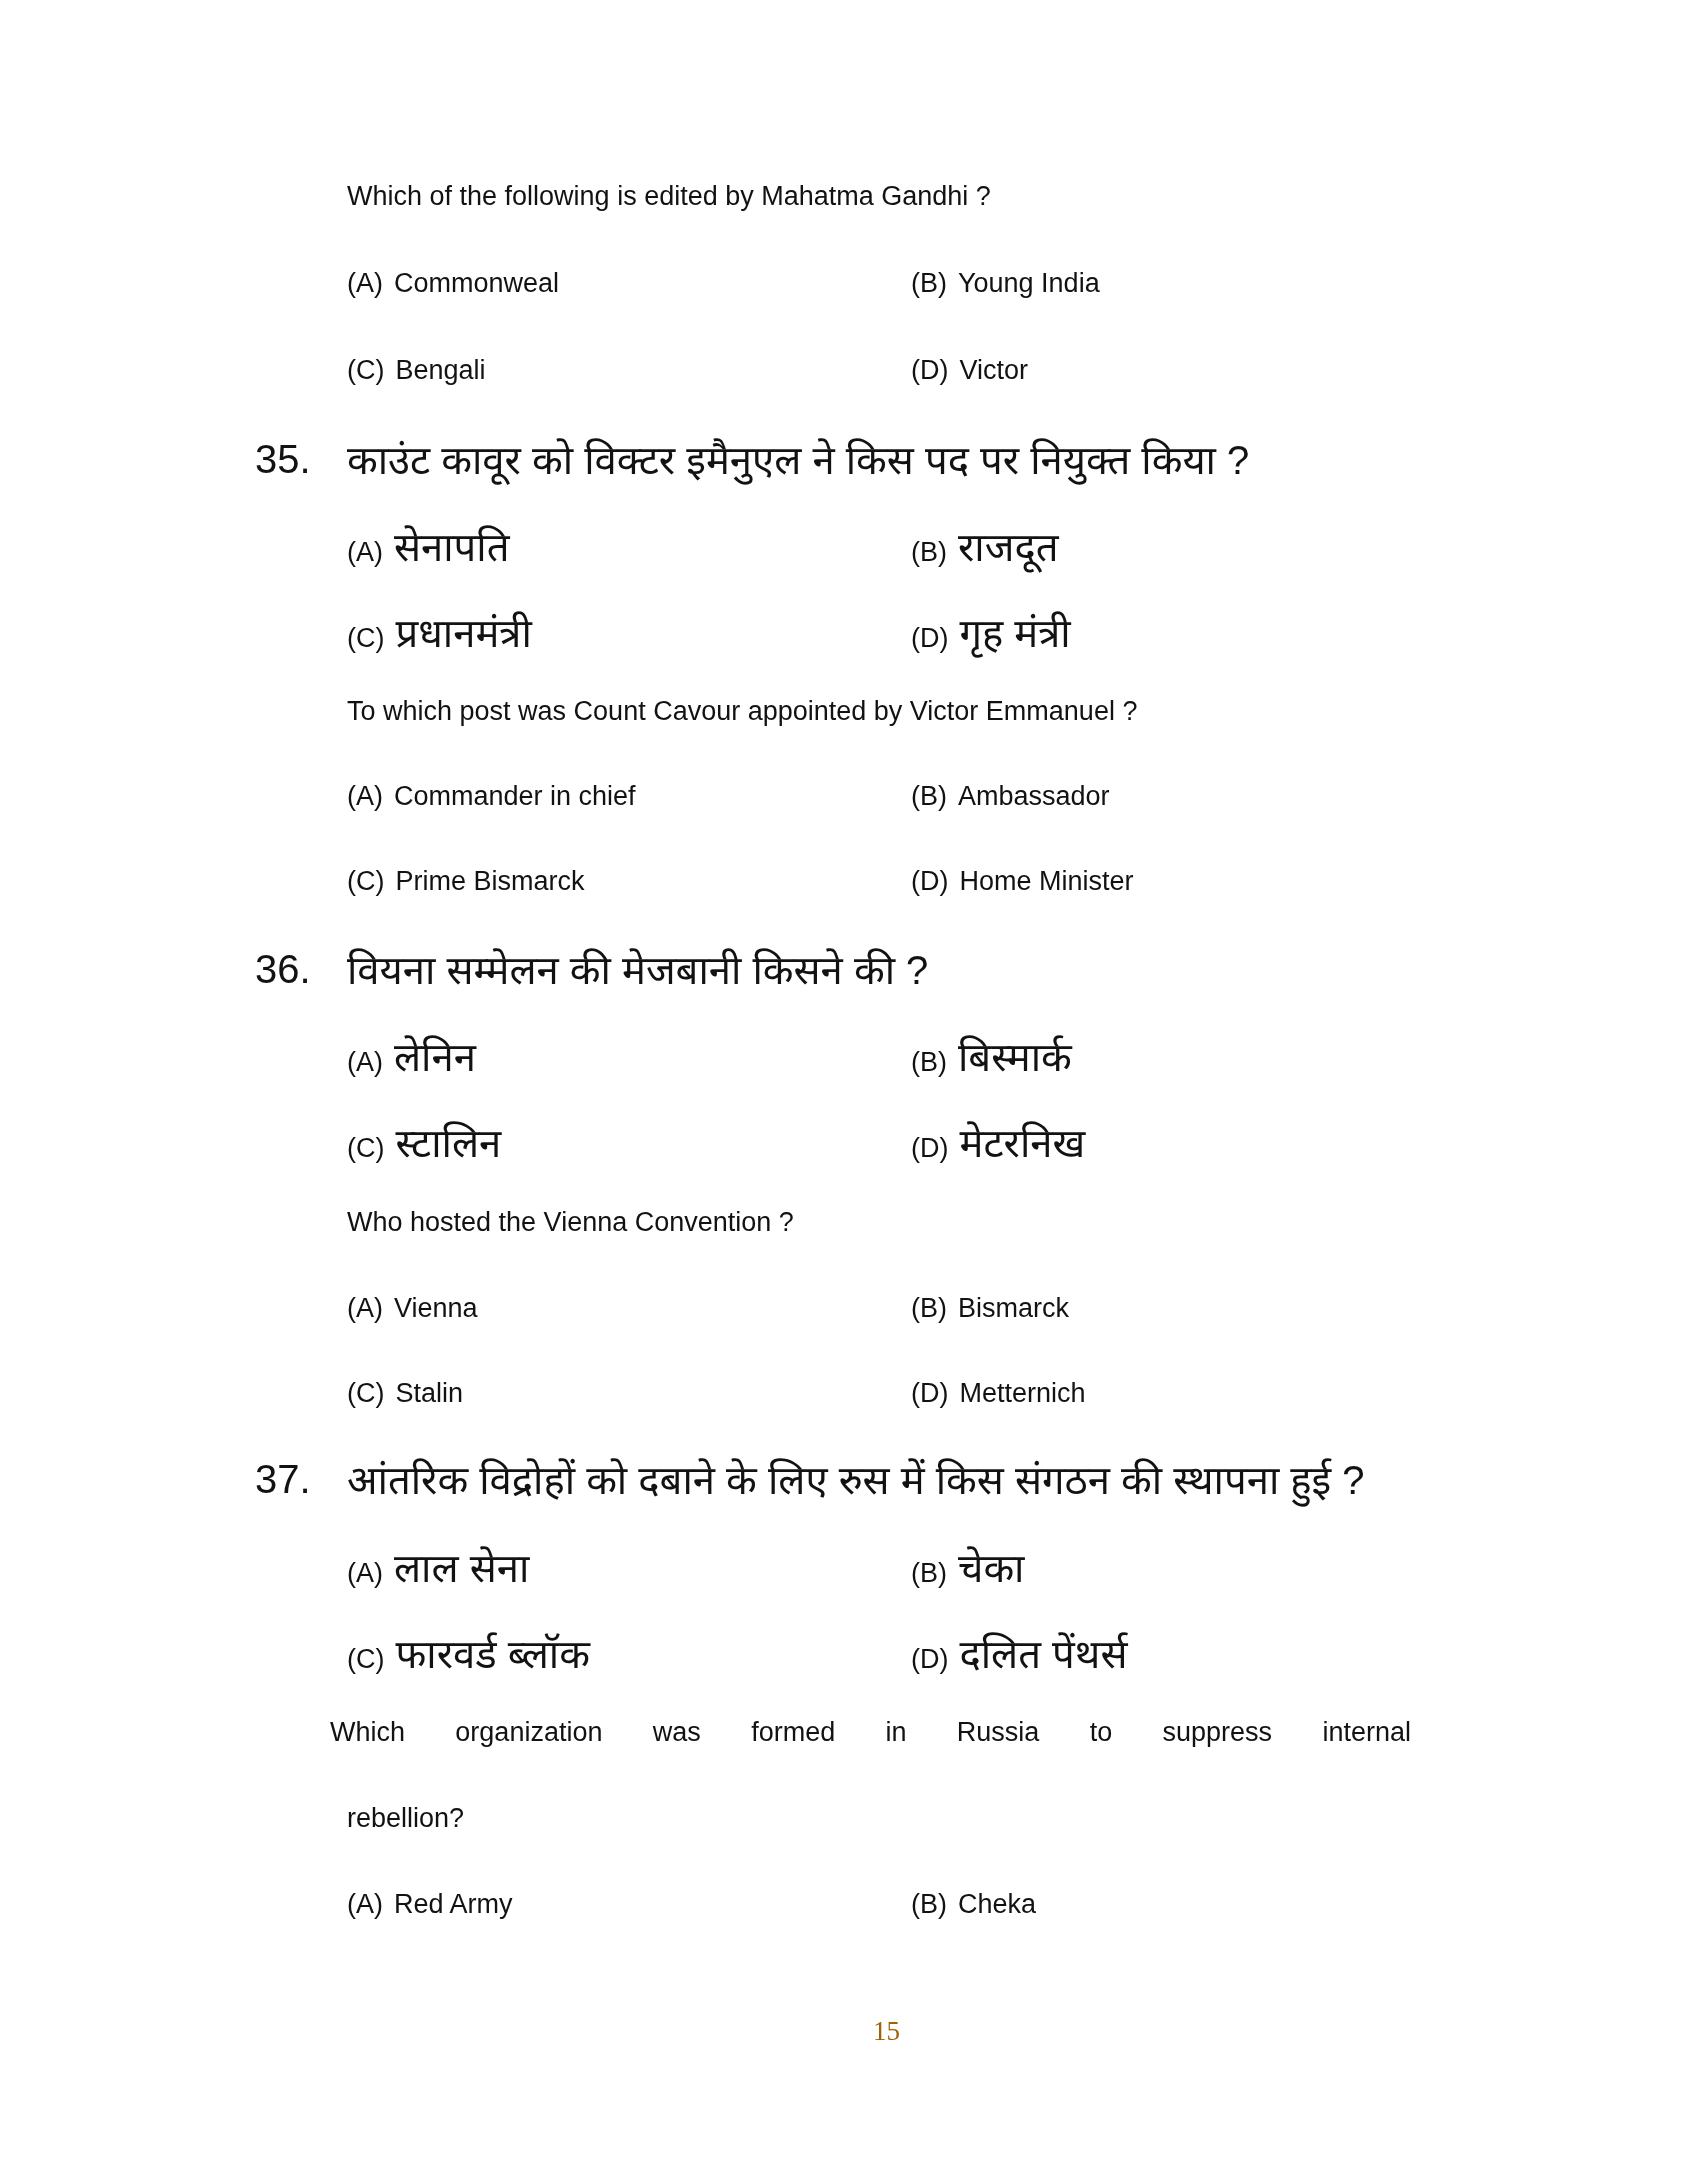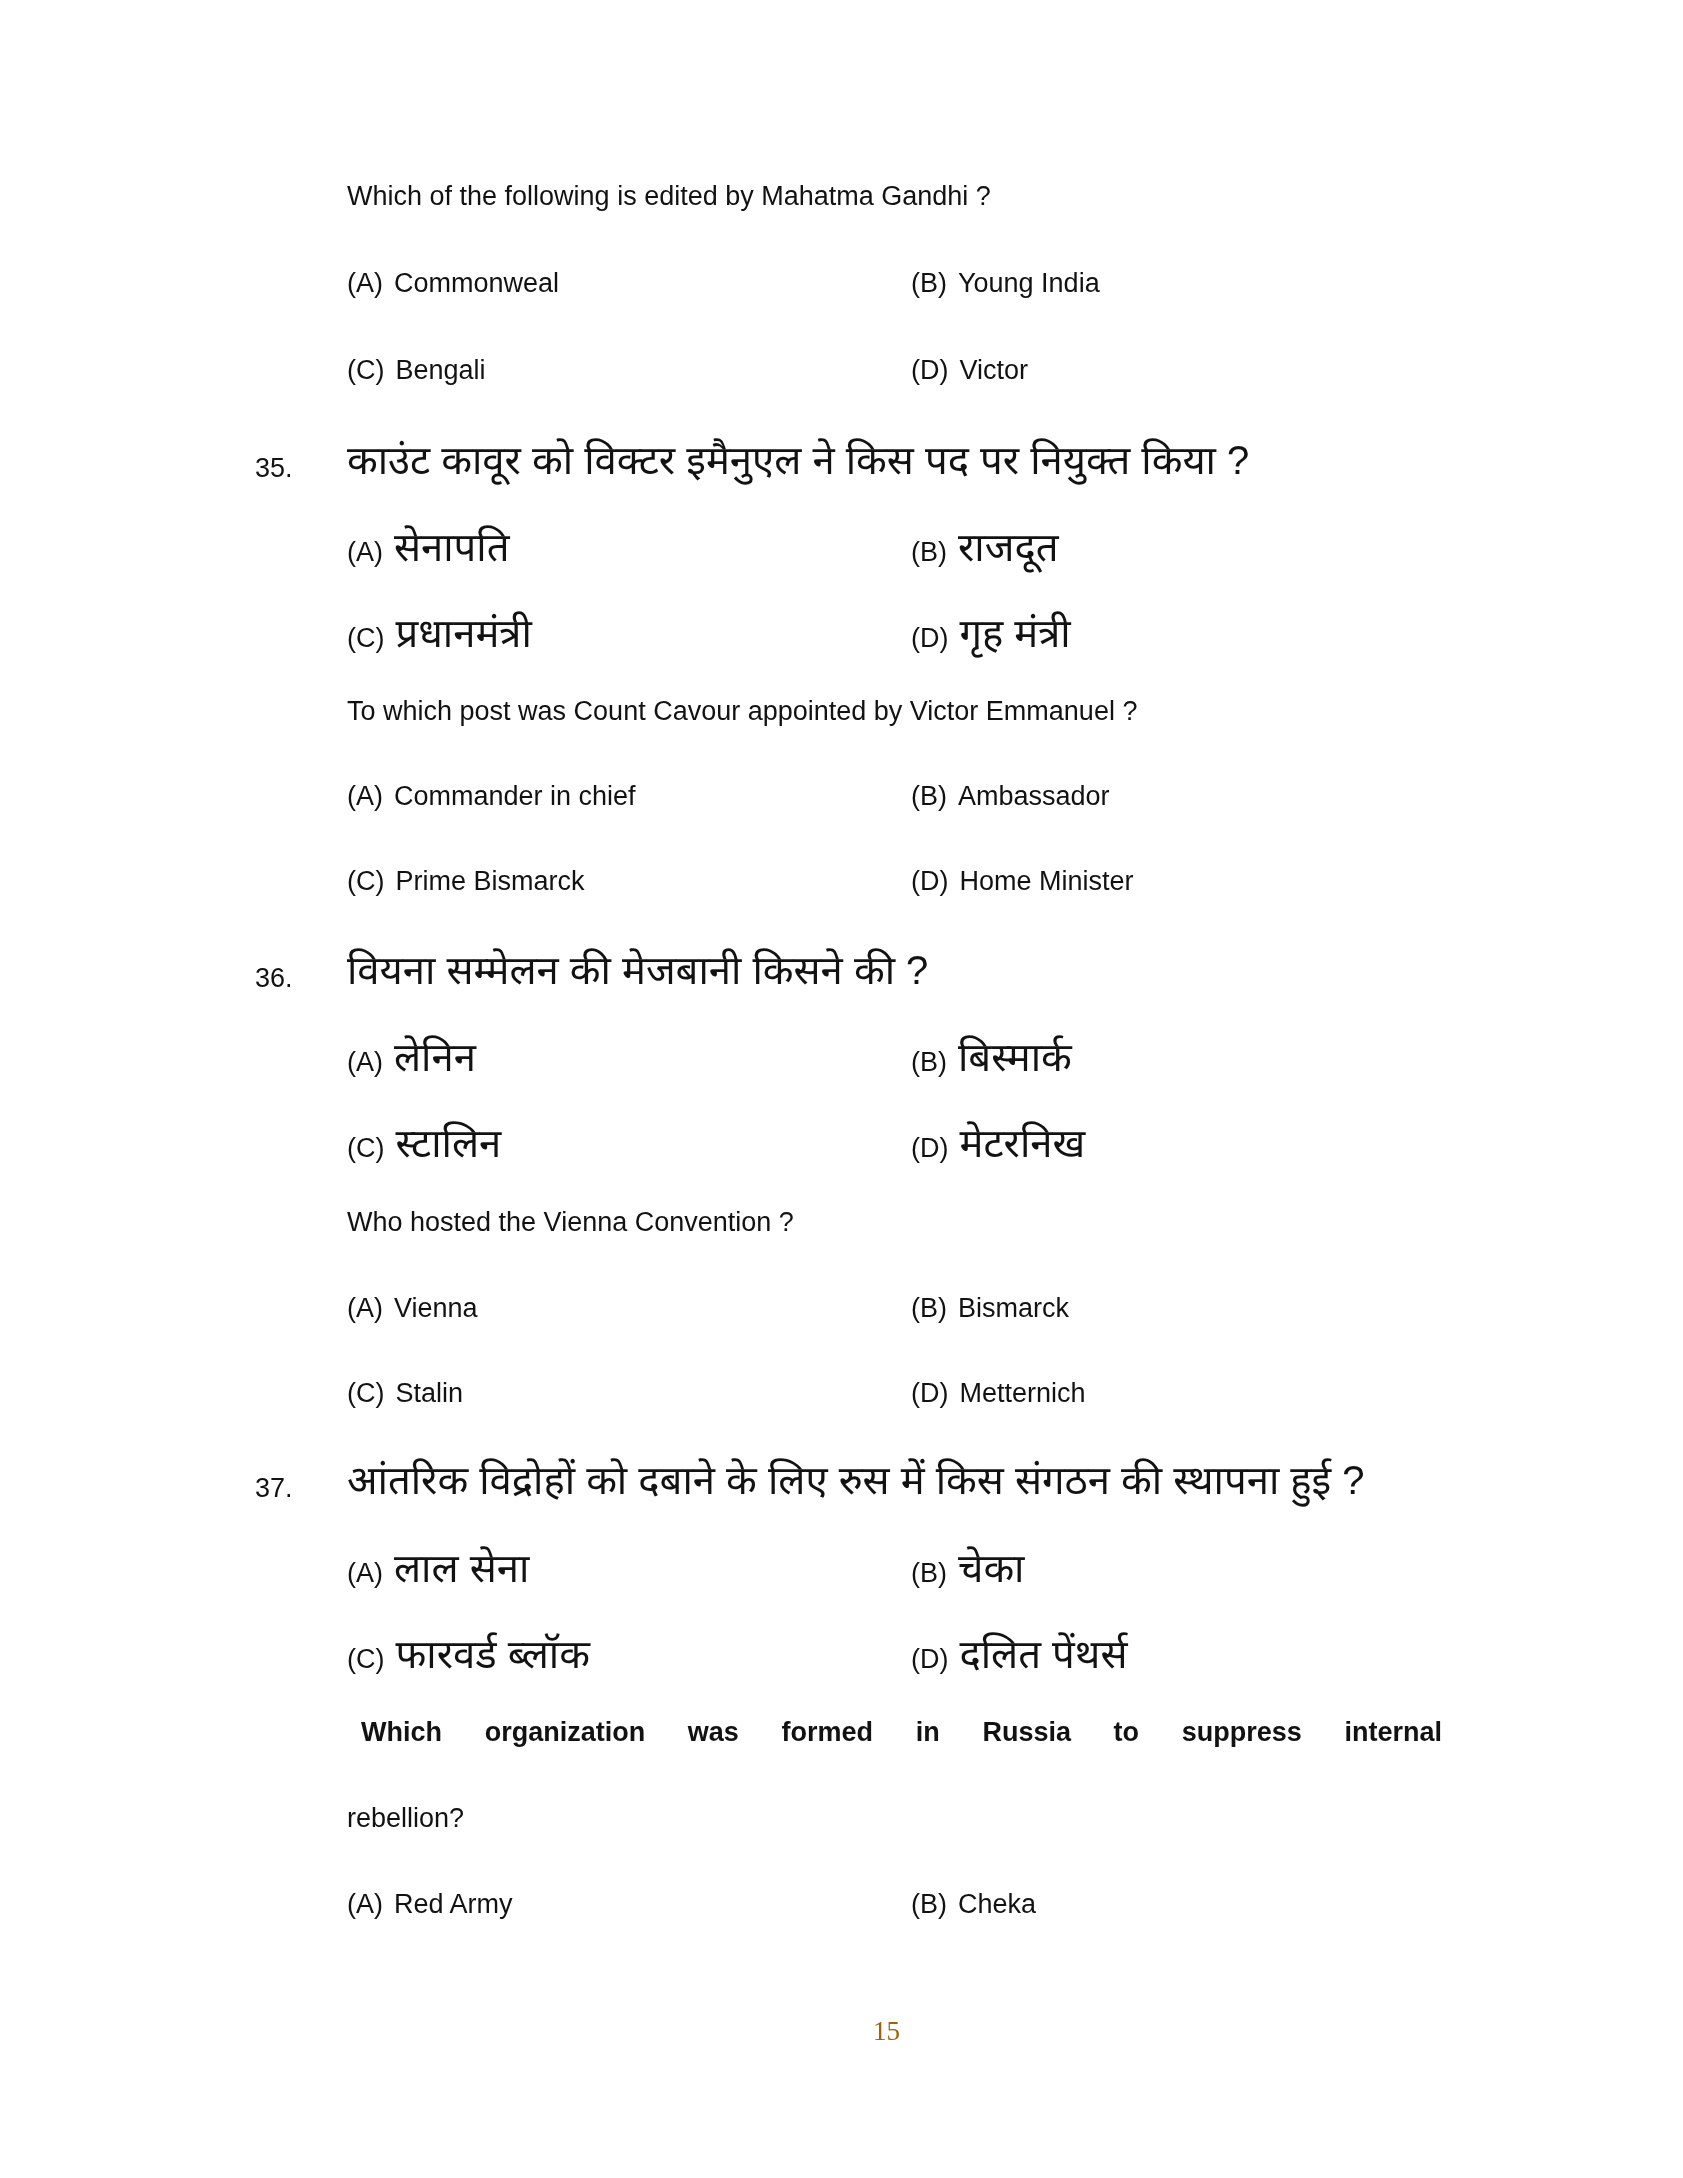--- a/index.html
+++ b/index.html
@@ -8,29 +8,28 @@
     width:1683px;
     height:2178px;
     background:#ffffff;
     color:#121212;
     font-family:"Liberation Sans", sans-serif;
     overflow:hidden;
   }
   .line{position:absolute;left:0;width:100%;white-space:nowrap;}
   .en{font-size:27px;line-height:1.15;}
   .hi{font-size:40px;line-height:1.15;}
-  .qnum{position:absolute;left:255px;top:16px;font-size:27px;}
+  .qnum{position:absolute;left:255px;top:0;font-size:40px;}
   .c1{position:absolute;left:347px;}
   .c2{position:absolute;left:911px;}
   .opt .ot{margin-left:11px;}
   .justify-line{
-    position:absolute;left:361px;width:1081px;
+    position:absolute;left:330px;width:1081px;
     text-align:justify;text-align-last:justify;
     white-space:normal;
-    font-weight:bold;
   }
   .pagenum-wrap{
     position:absolute;left:347px;top:2016px;width:1079px;
     text-align:center;
   }
   .pagenum{
     font-family:"Liberation Serif", serif;
     font-size:27px;color:#a16207;
   }
 </style>

